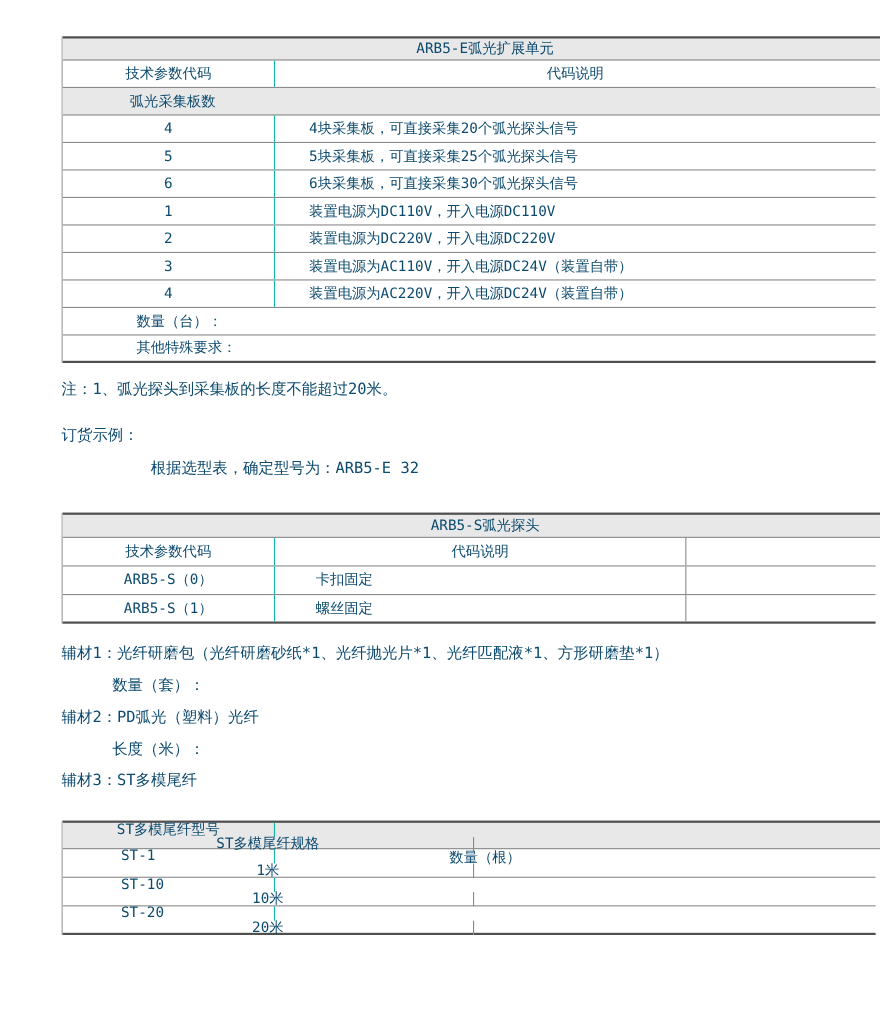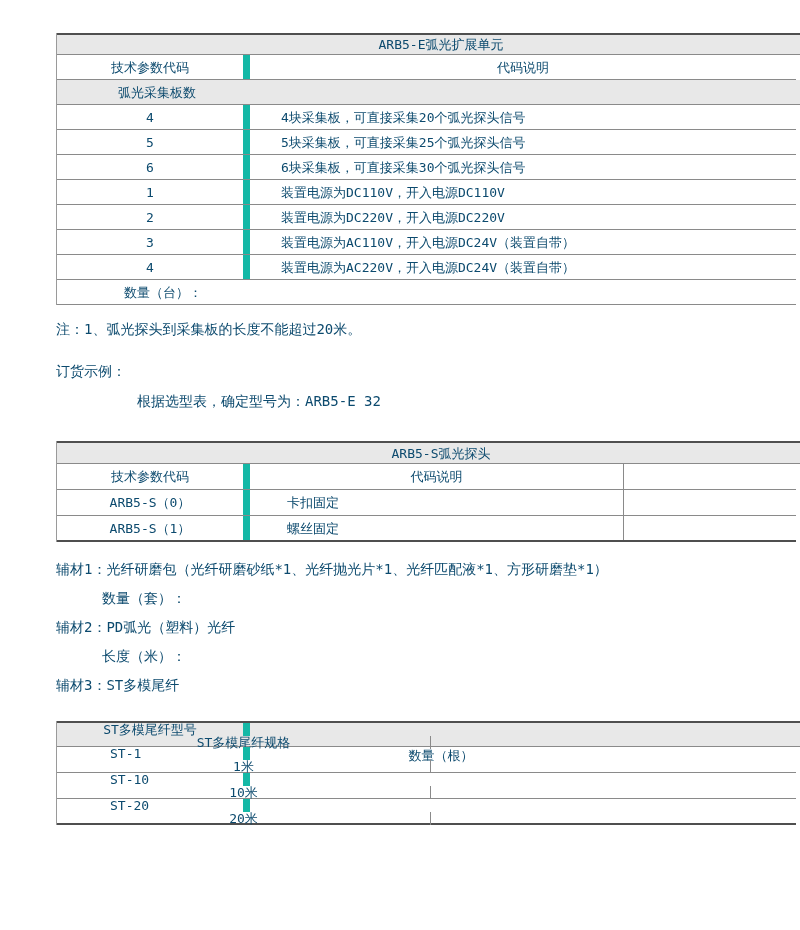--- a/index.html
+++ b/index.html
@@ -17,21 +17,21 @@
   .tbl .row.top{border-top:2px solid #4f4f4f;}
   .tbl .row.last{border-bottom:2px solid #4f4f4f;}
   .t1 .row{height:25px;}
   .t1 .row.title{height:22px;}
   .t2 .row{height:26px;}
   .t2 .row.title{height:23px;}
   .t3 .row{height:26px;flex-direction:column;}
   .cell{display:flex;align-items:center;box-sizing:border-box;font-size:13px;line-height:1;}
   .cell.full{width:100%;}
   .cell.center{justify-content:center;}
-  .c1{width:193px;border-right:7px solid #14b8a6;flex:0 0 auto;}
+  .c1{width:193px;border-right:1px solid #14b8a6;flex:0 0 auto;}
   .c2{flex:1;}
   .c2m{width:374px;border-right:1px solid #8a8a8a;flex:0 0 auto;}
   .c3{flex:1;}
   .desc-pad{padding-left:31px;}
   .desc-pad2{padding-left:37px;}
   .sec-pad{padding-left:61px;}
   .lbl-pad{padding-left:67px;}
   .model-pad{padding-left:53px;}
   
   .bodyline{font-size:14px;line-height:16px;font-weight:normal;white-space:pre;}
@@ -88,20 +88,23 @@
       <div class="cell c2 desc-pad">装置电源为AC110V，开入电源DC24V（装置自带）</div>
     </div>
     <div class="row">
       <div class="cell c1 center">4</div>
       <div class="cell c2 desc-pad">装置电源为AC220V，开入电源DC24V（装置自带）</div>
     </div>
 
     <div class="row">
       <div class="cell full lbl-pad">数量（台）：</div>
     </div>
+    <div class="row last">
+      <div class="cell full lbl-pad">其他特殊要求：</div>
+    </div>
   </div>
 
   <div class="bodyline note">注：1、弧光探头到采集板的长度不能超过20米。</div>
   <div class="bodyline oe-head">订货示例：</div>
   <div class="bodyline oe-line">根据选型表，确定型号为：ARB5-E 32</div>
 
   <div class="tbl t2 tbl2-gap">
     <div class="row gray wide title top">
       <div class="cell full center">ARB5-S弧光探头</div>
     </div>

